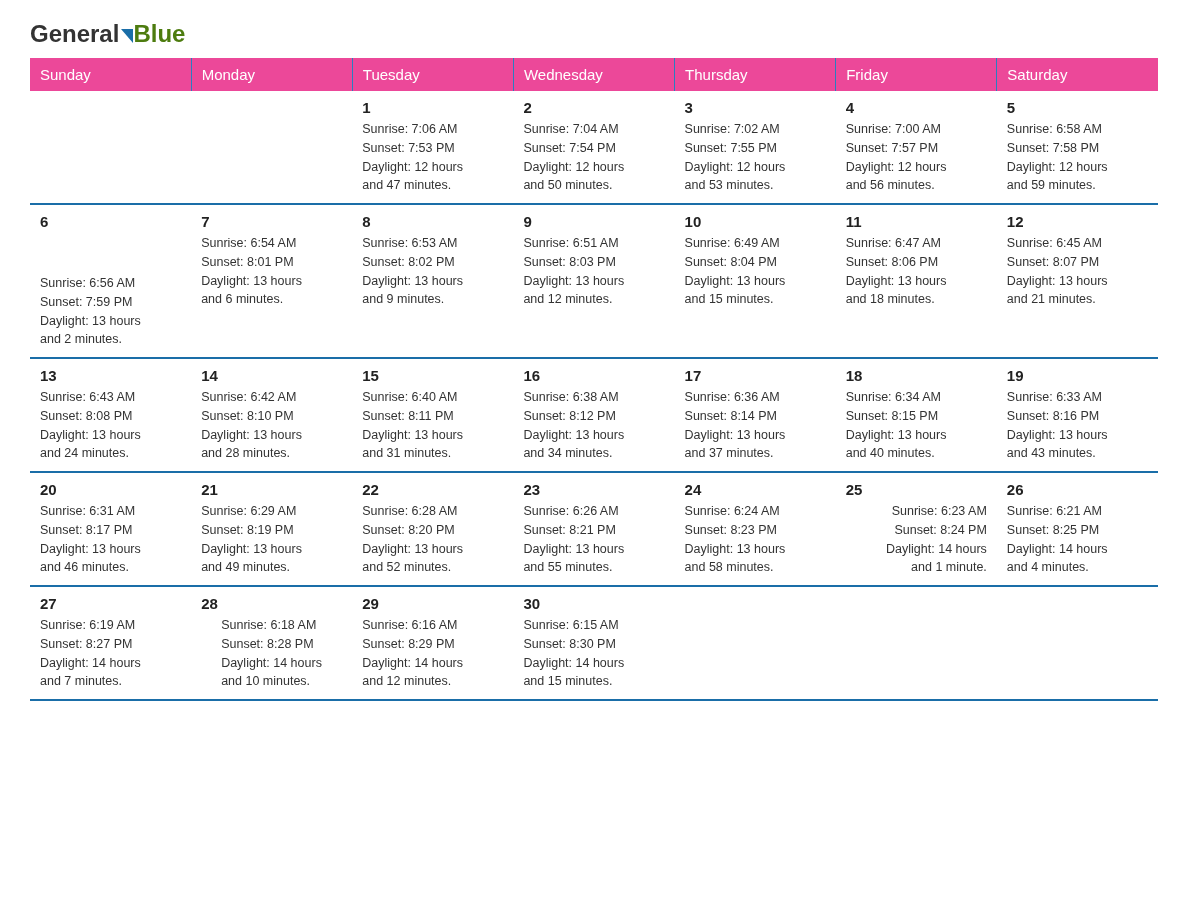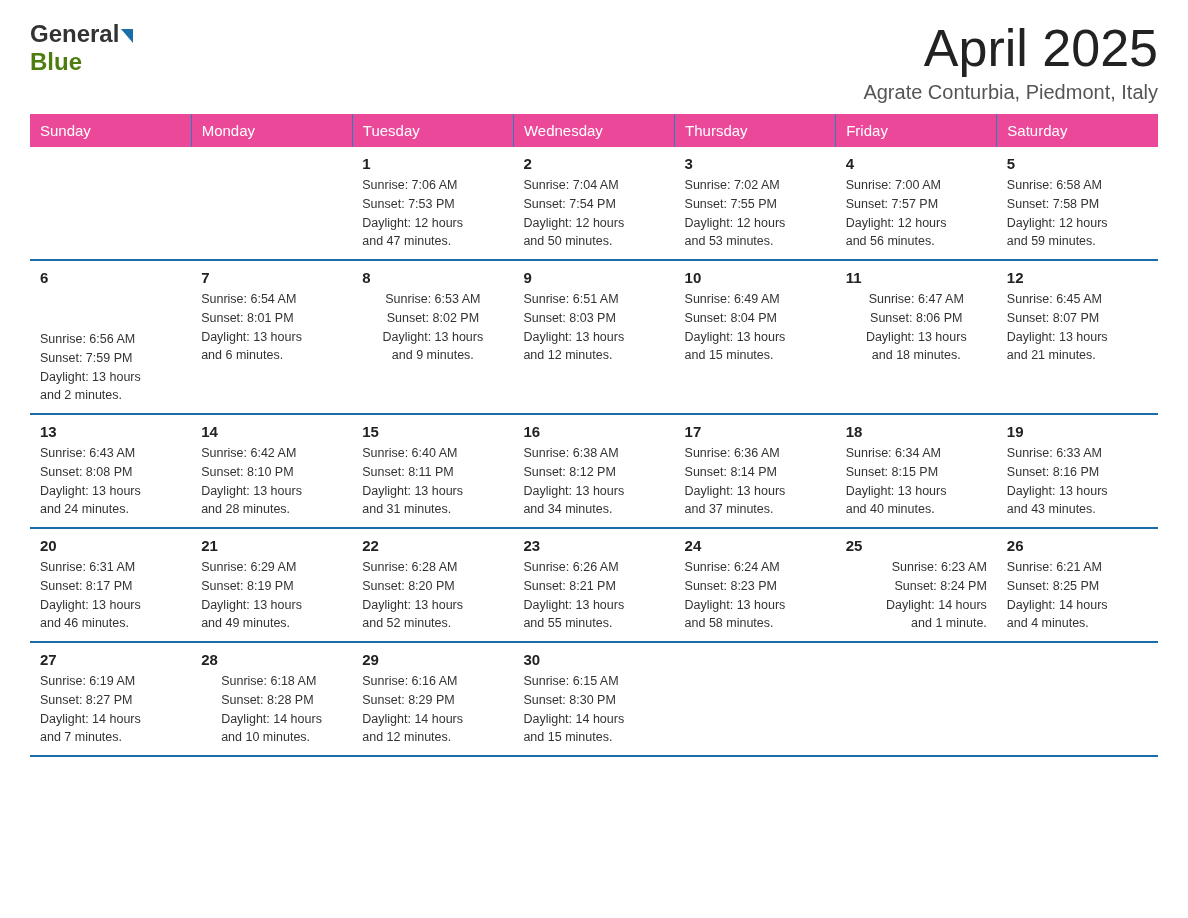--- a/index.html
+++ b/index.html
@@ -11,21 +11,20 @@
       padding: 20px 30px;
     }
     .header {
       display: flex;
       justify-content: space-between;
       align-items: flex-start;
       margin-bottom: 10px;
     }
     .logo {
       display: flex;
-      flex-direction: column;
       align-items: flex-start;
       text-align: center;
     }
     .logo-text {
       display: flex;
       align-items: center;
       font-size: 22px;
       font-weight: bold;
       color: #333;
     }
@@ -104,24 +103,20 @@
 </head>
 <body>
 
 <div class="header">
   <div class="logo">
     <div class="logo-text">
       <span class="logo-general">General</span>
       <span class="logo-arrow"></span>
     </div>
     <span class="logo-blue">Blue</span>
-  </div>
-  <div class="title-section">
-    <div class="month-title">April 2025</div>
-    <div class="location">Agrate Conturbia, Piedmont, Italy</div>
   </div>
 </div>
 
 <table>
   <thead>
     <tr>
     <th>Sunday</th>
         <th>Monday</th>
         <th>Tuesday</th>
         <th>Wednesday</th>
@@ -180,42 +175,42 @@
         </td>
         <td>
           <span class="day-num">7</span>
           <div class="day-info" style="white-space: pre-line;">Sunrise: 6:54 AM
 Sunset: 8:01 PM
 Daylight: 13 hours
 and 6 minutes.</div>
         </td>
         <td>
           <span class="day-num">8</span>
-          <div class="day-info" style="white-space: pre-line; text-align: center;">Sunrise: 6:53 AM
+          <div class="day-info" style="white-space: pre-line;">Sunrise: 6:53 AM
 Sunset: 8:02 PM
 Daylight: 13 hours
 and 9 minutes.</div>
         </td>
         <td>
           <span class="day-num">9</span>
           <div class="day-info" style="white-space: pre-line;">Sunrise: 6:51 AM
 Sunset: 8:03 PM
 Daylight: 13 hours
 and 12 minutes.</div>
         </td>
         <td>
           <span class="day-num">10</span>
           <div class="day-info" style="white-space: pre-line;">Sunrise: 6:49 AM
 Sunset: 8:04 PM
 Daylight: 13 hours
 and 15 minutes.</div>
         </td>
         <td>
           <span class="day-num">11</span>
-          <div class="day-info" style="white-space: pre-line; text-align: center;">Sunrise: 6:47 AM
+          <div class="day-info" style="white-space: pre-line;">Sunrise: 6:47 AM
 Sunset: 8:06 PM
 Daylight: 13 hours
 and 18 minutes.</div>
         </td>
         <td>
           <span class="day-num">12</span>
           <div class="day-info" style="white-space: pre-line;">Sunrise: 6:45 AM
 Sunset: 8:07 PM
 Daylight: 13 hours
 and 21 minutes.</div>

